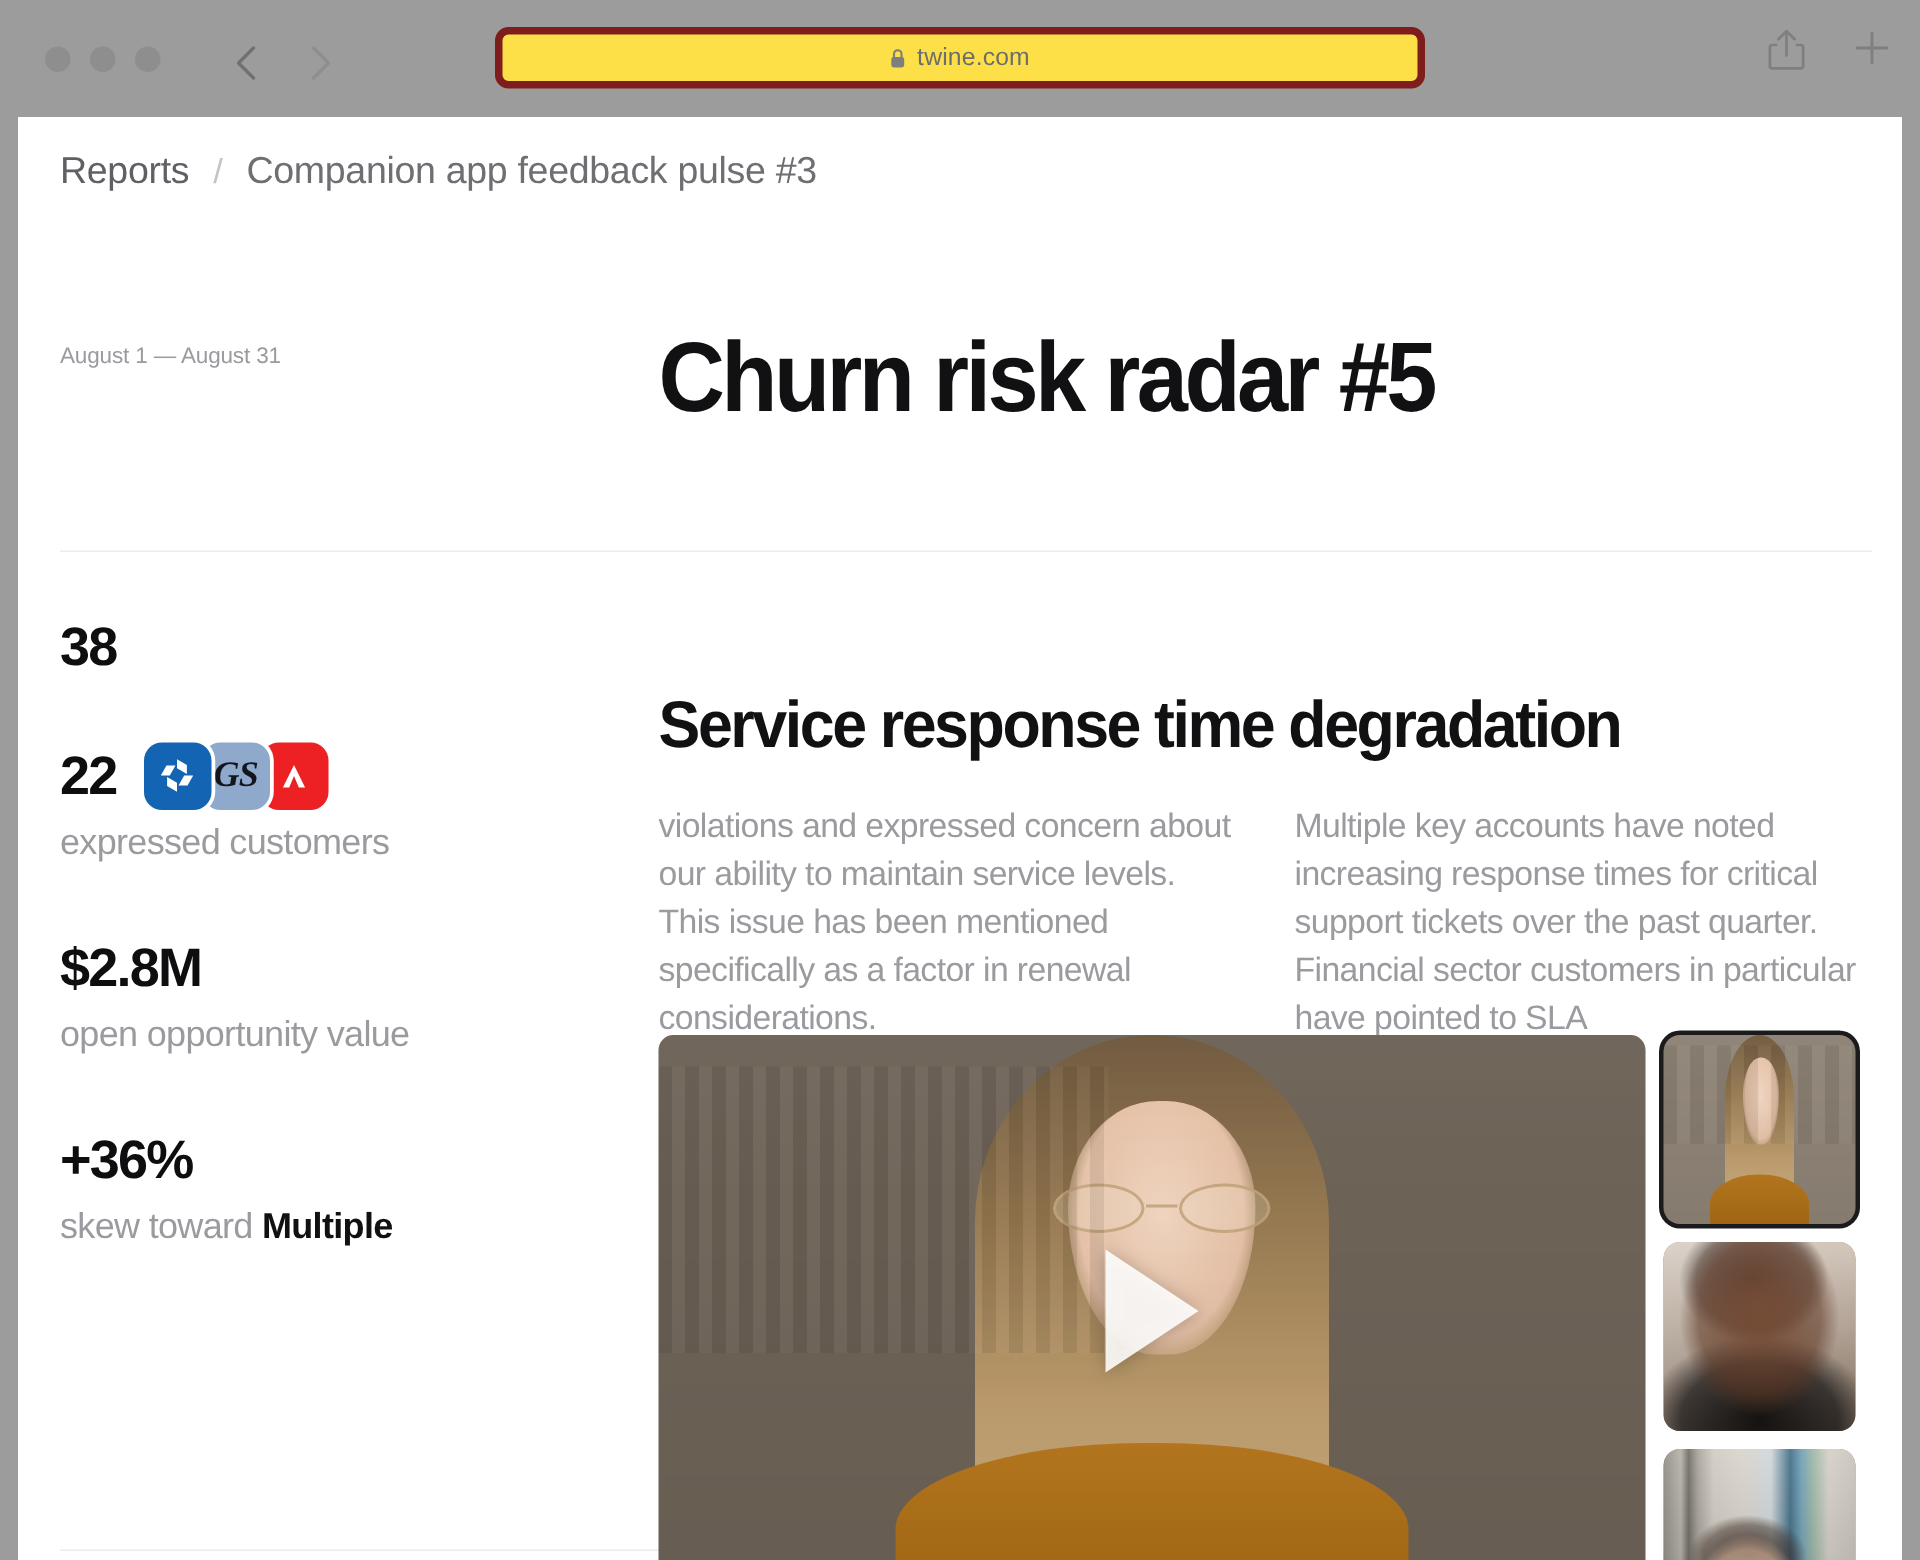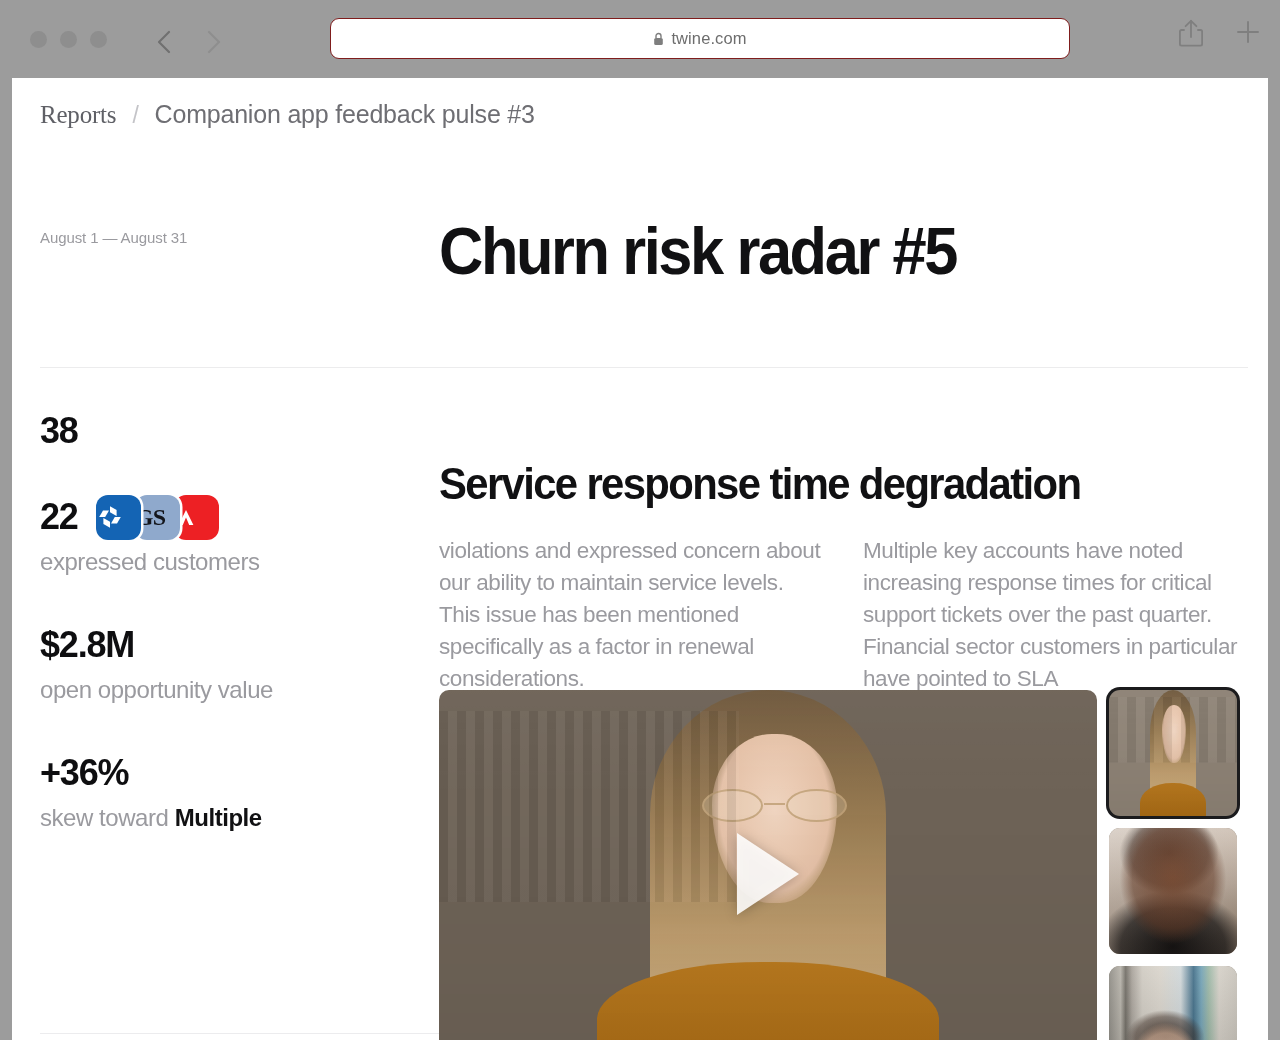--- a/index.html
+++ b/index.html
@@ -15,23 +15,23 @@
     position:absolute; left:0; top:0; width:1280px; height:78px;
     background:#9c9c9c;
     display:flex; align-items:center;
   }
   .traffic-lights{ display:flex; gap:13px; margin-left:30px; }
   .tl{ width:17px; height:17px; border-radius:50%; background:#8e8e8e; }
   .nav-arrows{ display:flex; gap:30px; margin-left:47px; align-items:center;}
   .chev{ width:20px; height:20px; }
   .chev svg{ display:block; }
   .url-bar{
-    position:absolute; left:330px; top:18px; width:740px; height:41px;
-    border-radius:9px; background:#ffffff;
-    border:1px solid #7f1d1d;
+    position:absolute; left:330px; top:18px; width:620px; height:41px;
+    border-radius:9px; background:#fde047;
+    border:5px solid #7f1d1d;
     display:flex; align-items:center; justify-content:center; gap:7px;
   }
   .lock-icon{ width:11px; height:14px; position:relative; display:block; }
   .url-text{ font-size:16.5px; color:#6d6d6d; letter-spacing:0.1px; }
   .chrome-right{ position:absolute; right:18px; top:18px; display:flex; align-items:center; gap:28px;}
   .chrome-right .ci{ width:28px; height:30px; display:block; }
 
   
   .page{
     position:absolute; left:12px; top:78px;
@@ -39,21 +39,21 @@
     background:#ffffff;
     overflow:hidden;
   }
 
   
   .breadcrumb{
     position:absolute; left:28px; top:22px;
     display:flex; align-items:baseline; gap:0;
     font-size:25px; color:#6e6e73; letter-spacing:-0.2px;
   }
-  .crumb{ color:#5f6066;font-family:Liberation Serif, serif; }
+  .crumb{ color:#5f6066; }
   .crumb-sep{ color:#c4c4c8; margin:0 16px; font-size:23px;}
   .crumb-current{ color:#6e6e73; }
 
   
   .meta{
     position:absolute; left:28px; top:140px;
     font-size:15px; line-height:40px; color:#9a9a9f; letter-spacing:-0.1px;
   }
   .page-title{
     position:absolute; left:427px; top:130px;
@@ -82,23 +82,24 @@
   }
   .stat-label{
     font-size:24px; color:#9a9a9f; letter-spacing:-0.45px;
     line-height:40px; margin-top:2px;
   }
   .stat-label b{ color:#111113; font-weight:700; }
 
   .avatars{ display:flex; align-items:center; }
   .avatar{
     width:45px; height:45px; border-radius:12px;
-    display:flex; align-items:center; 
+    display:flex; align-items:center; justify-content:center;
     margin-left:-6px; position:relative;
     box-shadow:0 0 0 2.5px #ffffff;
+    font-style:italic;
   }
   .avatar:first-child{ margin-left:0; }
   .av1{ background:#1464b4; z-index:3; }
   .av2{ background:#8fa9cc; z-index:2; }
   .av3{ background:#ed2024; z-index:1; }
   .av-glyph{ display:block; }
   .av-gs{ font-family:"Liberation Serif", serif; font-weight:700; font-size:24px; color:#14161c; letter-spacing:-0.5px;}
 
   .stats-bottom-rule{
     position:absolute; left:28px; top:955px; width:400px; height:1px;

